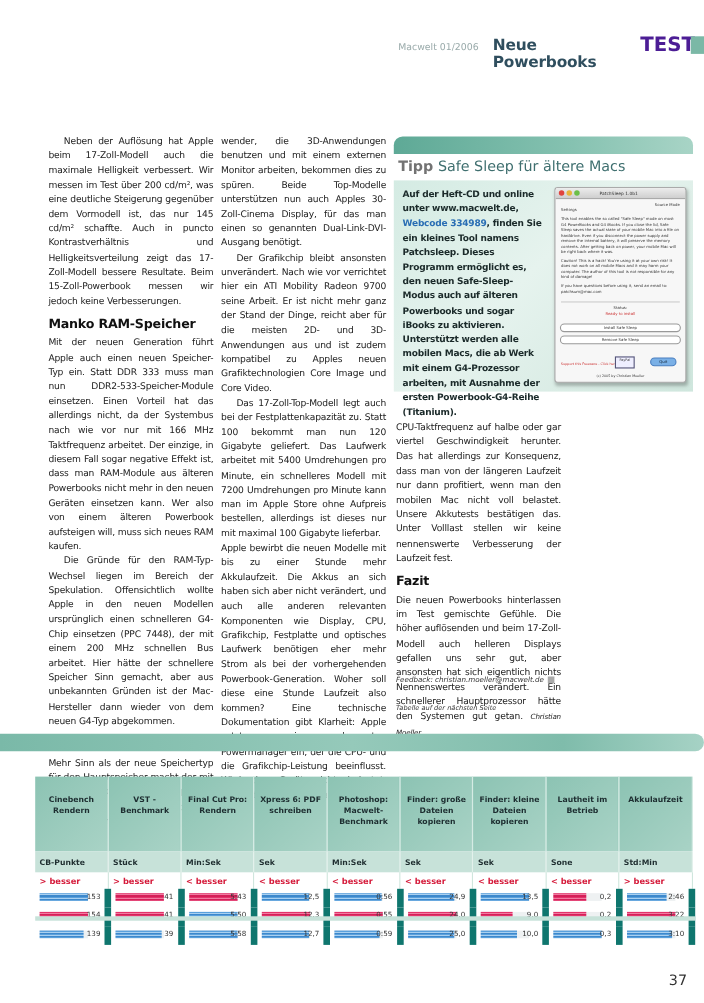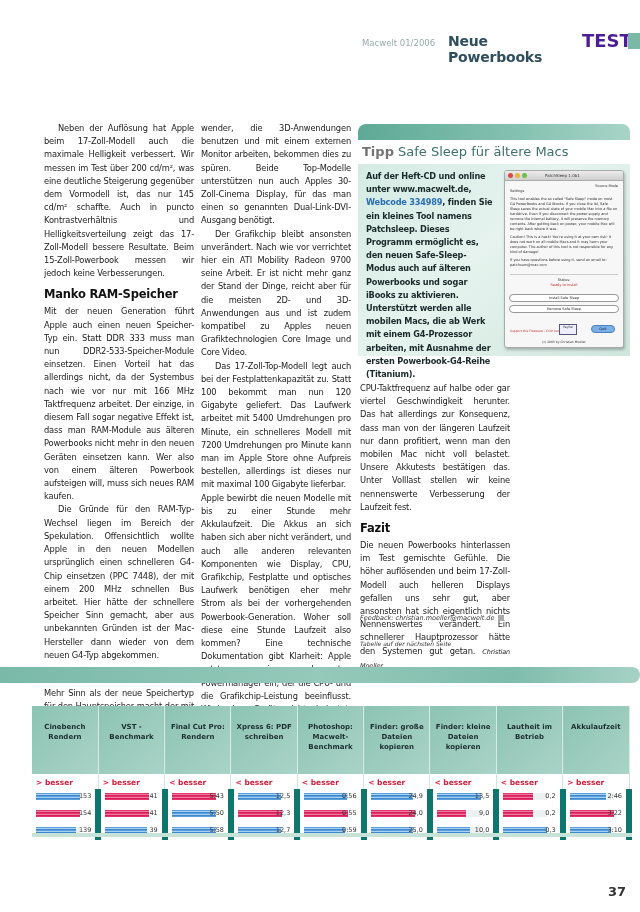--- a/index.html
+++ b/index.html
@@ -47,21 +47,21 @@
   .bench td.unit{background:#c7e2d9;font-size:7px;font-weight:bold;color:#1f2e30;padding:4px 4px;border-right:1px solid #e3f1ec;height:11px;}
   .bench td.dir{font-size:7.5px;font-weight:bold;color:#d51a3a;padding:4px 4px 2px 4px;border-right:1px solid #cfe6dd;}
   .bench td.val{padding:2px 4px;height:13px;border-right:6px solid #0f766e;position:relative;}
   .bar{position:absolute;left:4px;top:4px;height:7px;width:44px;background:#eef1f2;}
   .bar .fill{position:absolute;left:0;top:0;height:7px;}
   .fill.blue{background:repeating-linear-gradient(180deg,#5aa0dc 0 1px,#a9d0f0 1px 2px,#3d88cc 2px 3px);}
   .fill.red{background:repeating-linear-gradient(180deg,#e2336a 0 1px,#f07aa0 1px 2px,#d41f58 2px 3px);}
   .num{position:absolute;right:4px;top:3px;font-size:6.5px;color:#333;}
   .tbottom{position:absolute;left:32px;top:833px;width:600px;height:4px;background:#c7e2d9;}
 
-  .pageno{position:absolute;left:608px;top:884px;font-size:13px;font-weight:bold;color:#333;font-family:"DejaVu Sans",sans-serif;}
+  .pageno{position:absolute;left:608px;top:884px;font-size:13px;font-weight:normal;color:#333;font-family:"DejaVu Sans",sans-serif;}
 </style>
 </head>
 <body>
 
 <div class="hdr">
   <span class="issue">Macwelt 01/2006</span>
   <span class="title">Neue Powerbooks</span>
   <span class="test">TEST</span>
   <span class="sq"></span>
 </div>
@@ -130,20 +130,31 @@
           <th>Cinebench Rendern</th>
           <th>VST -Benchmark</th>
           <th>Final Cut Pro: Rendern</th>
           <th>Xpress 6: PDF schreiben</th>
           <th>Photoshop: Macwelt-Benchmark</th>
           <th>Finder: große Dateien kopieren</th>
           <th>Finder: kleine Dateien kopieren</th>
           <th>Lautheit im Betrieb</th>
           <th>Akkulaufzeit</th>
         </tr>
+    <tr id="urow">
+          <td class="unit">CB-Punkte</td>
+          <td class="unit">Stück</td>
+          <td class="unit">Min:Sek</td>
+          <td class="unit">Sek</td>
+          <td class="unit">Min:Sek</td>
+          <td class="unit">Sek</td>
+          <td class="unit">Sek</td>
+          <td class="unit">Sone</td>
+          <td class="unit">Std:Min</td>
+        </tr>
     <tr id="drow">
           <td class="dir">&gt; besser</td>
           <td class="dir">&gt; besser</td>
           <td class="dir">&lt; besser</td>
           <td class="dir">&lt; besser</td>
           <td class="dir">&lt; besser</td>
           <td class="dir">&lt; besser</td>
           <td class="dir">&lt; besser</td>
           <td class="dir">&lt; besser</td>
           <td class="dir">&gt; besser</td>

